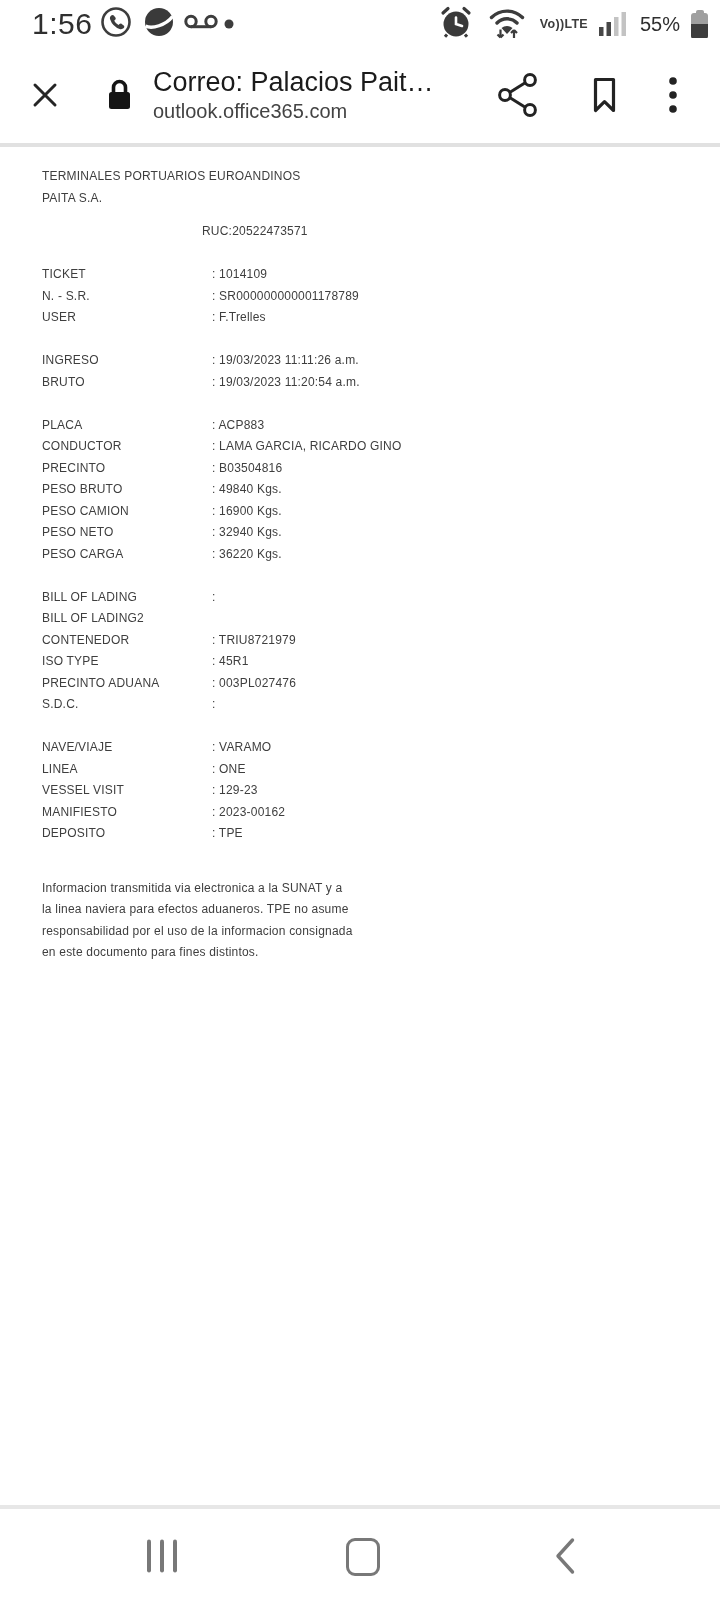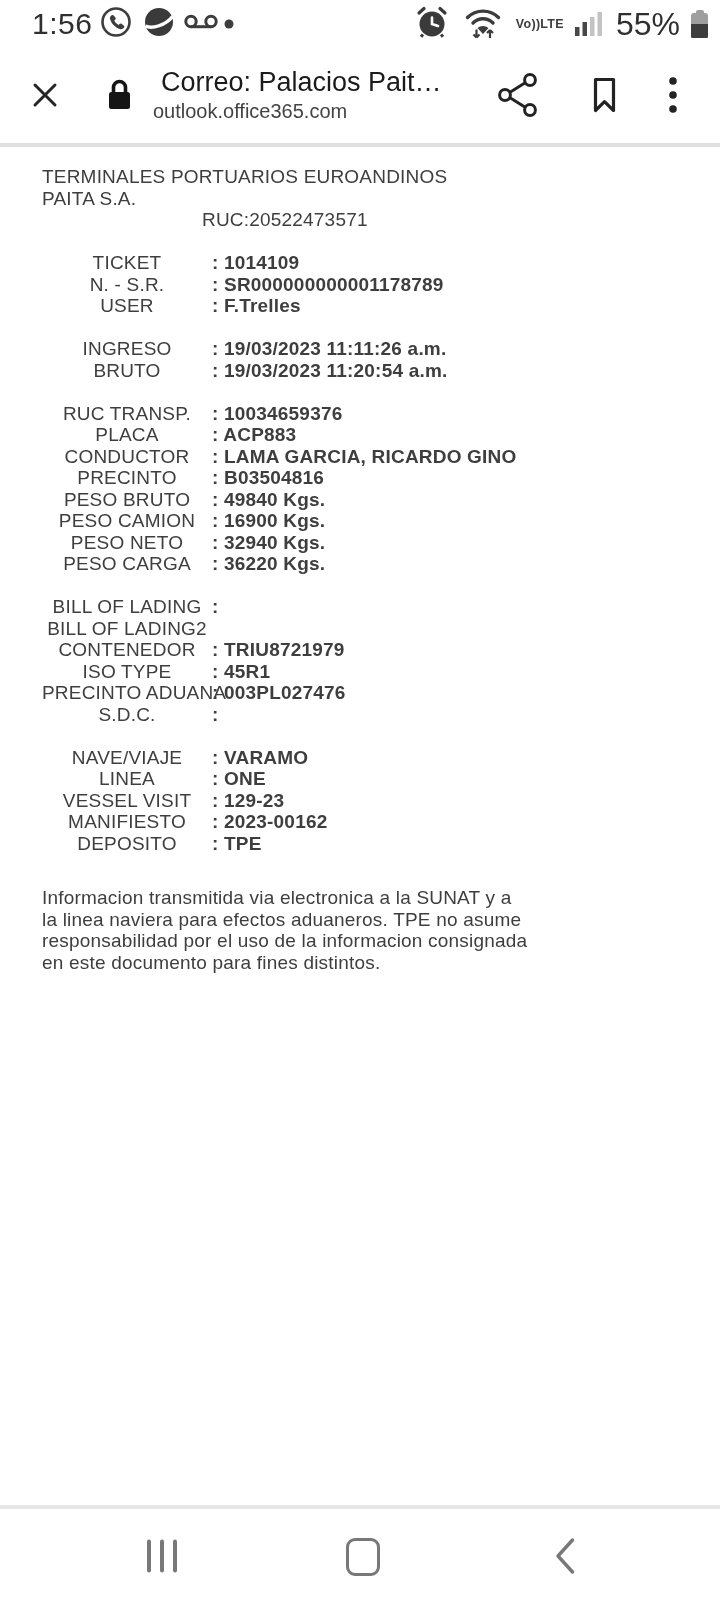--- a/index.html
+++ b/index.html
@@ -11,56 +11,56 @@
 
   
   .status-bar{
     position:absolute;top:0;left:0;width:720px;height:46px;
     display:flex;align-items:center;justify-content:space-between;
     padding:0 6px;box-sizing:border-box;
   }
   .sb-left{display:flex;align-items:center;gap:5px;padding-left:26px;padding-top:2px;}
   .sb-right{display:flex;align-items:center;gap:11px;padding-right:6px;padding-top:2px;}
   .sb-time{font-size:30px;color:#2f2f2f;letter-spacing:.5px;}
-  .sb-pct{font-size:32px;color:#2f2f2f;}
+  .sb-pct{font-size:20px;color:#2f2f2f;}
   .volte{display:flex;flex-direction:row;align-items:flex-start;line-height:12.5px;}
   .volte span{font-size:12.5px;font-weight:700;color:#3c3c3c;letter-spacing:.3px;}
   .battery{display:flex;flex-direction:column;align-items:center;}
   .batt-nub{width:8px;height:3px;background:#9f9f9f;border-radius:2px 2px 0 0;}
   .batt-body{width:17px;height:26px;border-radius:3px;overflow:hidden;display:flex;flex-direction:column;}
   .batt-top{height:45%;background:#9f9f9f;}
   .batt-fill{height:55%;background:#3d3d3d;}
 
   
   .browser-header{
     position:absolute;top:46px;left:0;width:720px;height:97px;
     display:flex;align-items:center;box-sizing:border-box;
   }
   .bh-close{margin-left:28px;display:flex;align-items:center;}
   .bh-lock{margin-left:44px;display:flex;align-items:center;}
   .bh-titles{margin-left:20px;display:flex;flex-direction:column;justify-content:center;max-width:310px;}
-  .bh-title{font-size:27px;color:#1b1b1b;white-space:nowrap;overflow:hidden;line-height:32px;margin-left:8px;}
+  .bh-title{font-size:27px;color:#1b1b1b;white-space:nowrap;overflow:hidden;line-height:32px;}
   .bh-url{font-size:20px;color:#434343;white-space:nowrap;line-height:26px;}
   .bh-spacer{flex:1;}
   .bh-share{margin-right:50px;display:flex;align-items:center;}
   .bh-bookmark{margin-right:48px;display:flex;align-items:center;}
   .bh-overflow{margin-right:42px;display:flex;align-items:center;}
   .header-divider{position:absolute;top:143px;left:0;width:720px;height:4px;background:#e1e1e1;}
 
   
   .doc{
     position:absolute;top:166px;left:42px;width:500px;
-    font-size:19px;line-height:21.5px;color:#3e3e3e;letter-spacing:.2px;
+    font-size:12px;line-height:21.5px;color:#3e3e3e;letter-spacing:.2px;
   }
   .doc-co-line2{}
-  .doc-co-line3{margin-left:160px;}
+  .doc-co-line3{margin-left:160px;margin-top:12px;}
   .doc-section{margin-top:21.5px;}
   .doc-row{display:flex;min-height:21.5px;}
-  .doc-label{flex:0 0 170px;width:170px;white-space:nowrap;text-align:center;}
-  .doc-value{white-space:nowrap;font-weight:bold;}
+  .doc-label{flex:0 0 170px;width:170px;white-space:nowrap;}
+  .doc-value{white-space:nowrap;}
   .doc-disclaimer{margin-top:33px;white-space:pre-line;}
 
   
   .nav-divider{position:absolute;top:1505px;left:0;width:720px;height:4px;background:#e7e7e7;}
   .nav-bar{position:absolute;top:1509px;left:0;width:720px;height:91px;background:#fff;}
   .nav-recents{position:absolute;left:142px;top:30px;}
   .nav-home{position:absolute;left:346px;top:29px;width:28px;height:32px;border:3.4px solid #787878;border-radius:9px;box-sizing:content-box;}
   .nav-back{position:absolute;left:552px;top:27px;}
 </style>
 </head>
@@ -204,24 +204,20 @@
             <span class="doc-label">INGRESO</span>
             <span class="doc-value">: 19/03/2023 11:11:26 a.m.</span>
           </div>
           <div class="doc-row">
             <span class="doc-label">BRUTO</span>
             <span class="doc-value">: 19/03/2023 11:20:54 a.m.</span>
           </div>
         </div>
         <div class="doc-section">
           <div class="doc-row">
-            <span class="doc-label">RUC TRANSP.</span>
-            <span class="doc-value">: 10034659376</span>
-          </div>
-          <div class="doc-row">
             <span class="doc-label">PLACA</span>
             <span class="doc-value">: ACP883</span>
           </div>
           <div class="doc-row">
             <span class="doc-label">CONDUCTOR</span>
             <span class="doc-value">: LAMA GARCIA, RICARDO GINO</span>
           </div>
           <div class="doc-row">
             <span class="doc-label">PRECINTO</span>
             <span class="doc-value">: B03504816</span>

